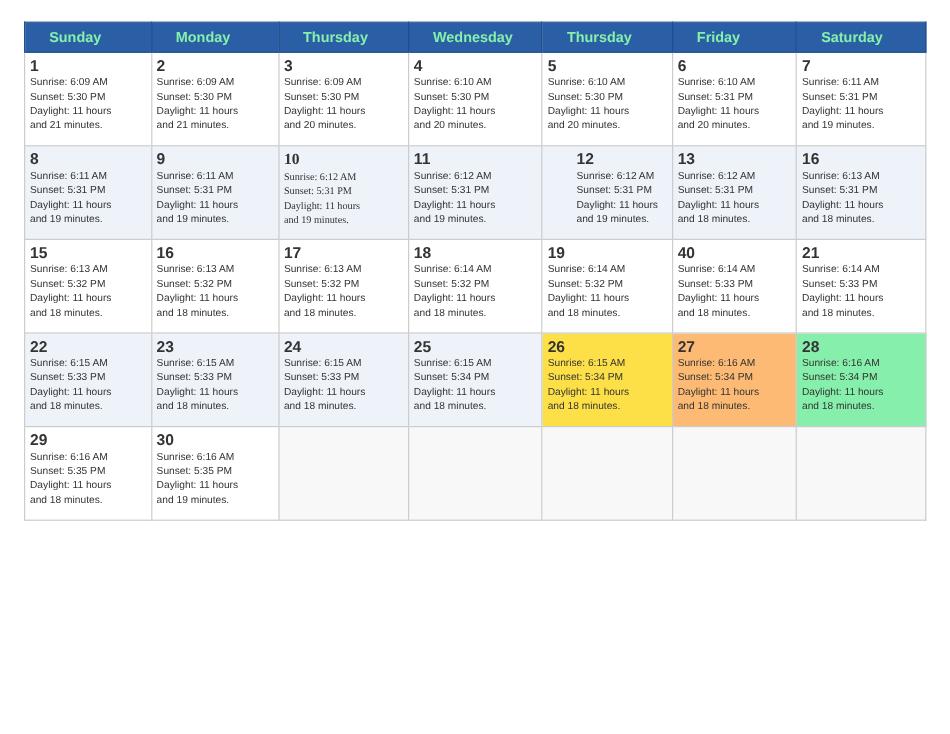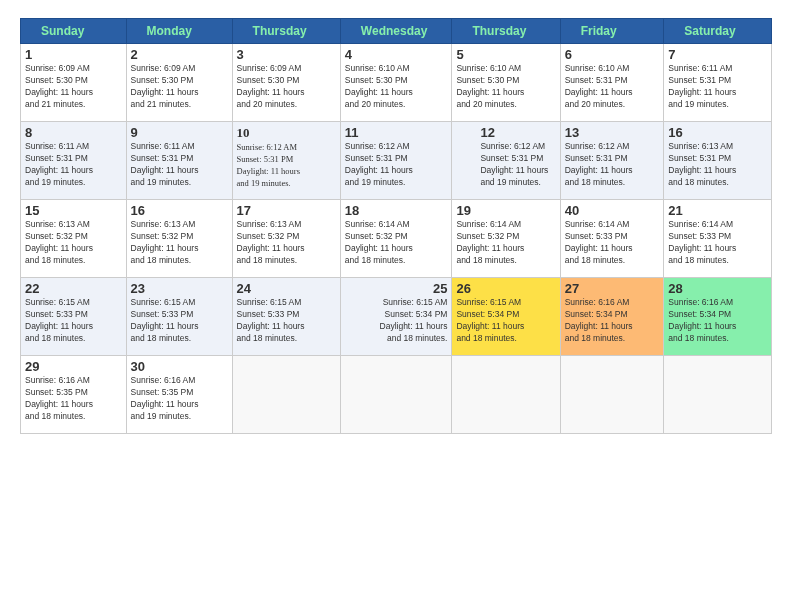--- a/index.html
+++ b/index.html
@@ -270,21 +270,21 @@
 Daylight: 11 hours
 and 18 minutes.</div>
           </td>
           <td style="background: rgb(238, 242, 249);">
             <span class="day-number">24</span>
             <div class="day-info" style="white-space: pre-line;">Sunrise: 6:15 AM
 Sunset: 5:33 PM
 Daylight: 11 hours
 and 18 minutes.</div>
           </td>
-          <td style="background: rgb(238, 242, 249); text-align: right;">
+          <td style="background: rgb(238, 242, 249);">
             <span class="day-number">25</span>
             <div class="day-info" style="white-space: pre-line;">Sunrise: 6:15 AM
 Sunset: 5:34 PM
 Daylight: 11 hours
 and 18 minutes.</div>
           </td>
           <td style="background: #fde047;">
             <span class="day-number">26</span>
             <div class="day-info" style="white-space: pre-line;">Sunrise: 6:15 AM
 Sunset: 5:34 PM

